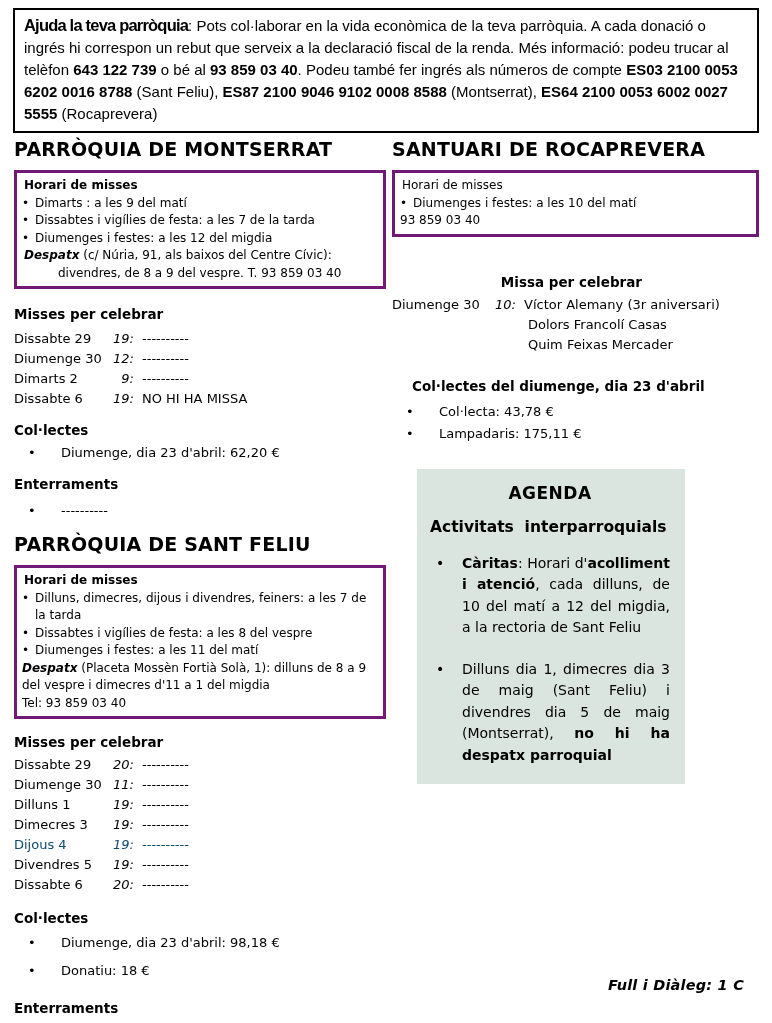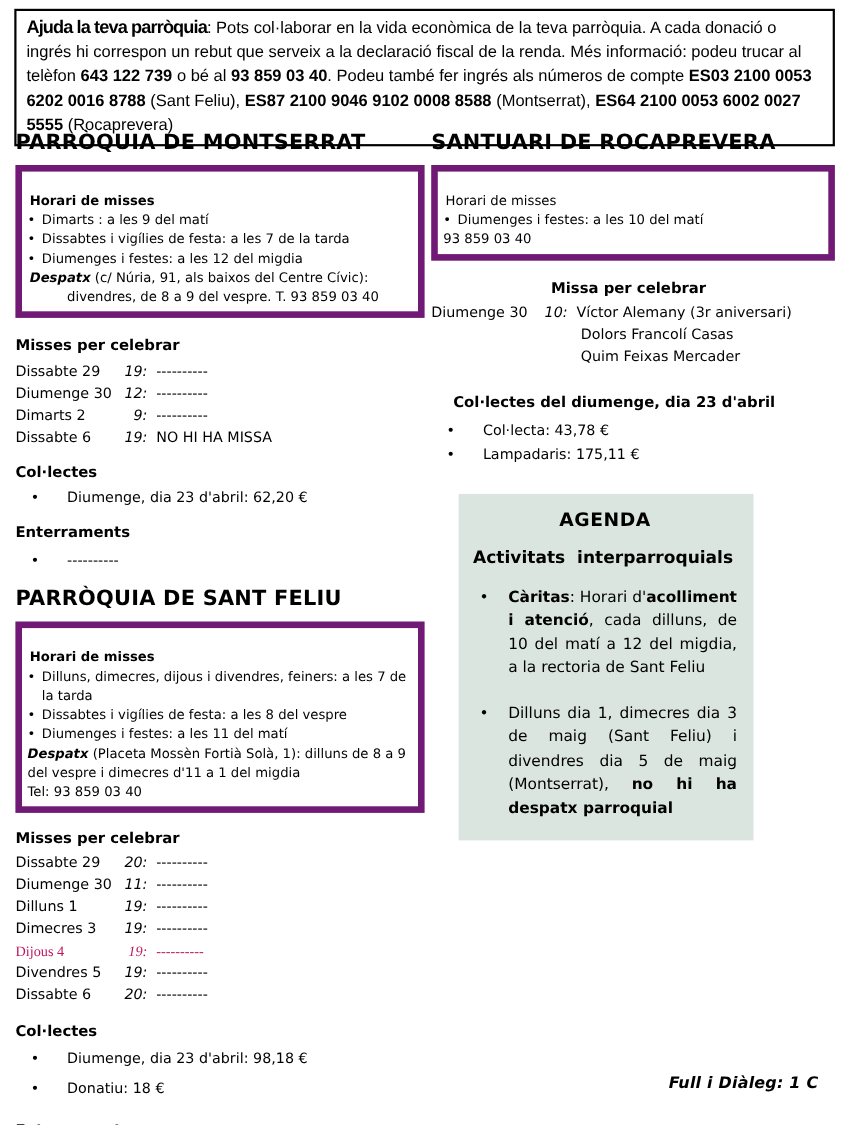--- a/index.html
+++ b/index.html
@@ -11,45 +11,45 @@
           border:2px solid #000;padding:4px 8px 6px 9px;
           font-family:"Liberation Sans",sans-serif;font-size:15px;line-height:22px;text-align:left;}
   .brand{font-weight:bold;font-size:16.5px;letter-spacing:-0.8px;}
   .bn{font-weight:bold;}
 
   
   .col-left{position:absolute;left:14px;top:100px;width:372px;}
   .col-right{position:absolute;left:392px;top:100px;width:367px;}
 
   .title{font-size:19px;font-weight:bold;line-height:26px;letter-spacing:0.2px;}
-  .mt20{margin-top:16px;} .mt16{margin-top:16px;} .mt14{margin-top:14px;}
+  .mt20{margin-top:36px;} .mt16{margin-top:16px;} .mt14{margin-top:14px;}
   .mt12{margin-top:12px;} .mt10{margin-top:10px;} .mt8{margin-top:8px;}
   .mt6{margin-top:6px;} .mt4{margin-top:4px;} .mt18{margin-top:18px;}
   .mt22{margin-top:22px;margin-left:20px;}
 
-  .hbox{border:6px solid #701a75;margin-top:8px;padding:18px 5px 4px 5px;
+  .hbox{border:3px solid #701a75;margin-top:8px;padding:4px 5px 4px 5px;
         font-size:12px;line-height:17.5px;}
   .hbox .bh{font-weight:bold;padding-left:2px;}
   .hbox .ph{padding-left:2px;}
   .hline{display:flex;}
   .hbullet{width:13px;flex:none;}
   .htext{flex:1;}
   .despatx{font-weight:bold;font-style:italic;}
   .despatx-plain{font-style:italic;}
   .indent2{padding-left:36px;}
 
   .sech{font-size:13.5px;font-weight:bold;line-height:18px;}
   .center-h{width:250px;text-align:right;}
 
   .mrows{font-size:13px;line-height:20px;}
   .mrow{display:flex;}
   .mday{width:92px;flex:none;}
   .mtime{width:28px;flex:none;text-align:right;font-style:italic;}
   .mtext{margin-left:8px;}
-  .muted{color:#be185d;font-family:Liberation Serif, serif;}
+  .muted{color:#0c4a6e;}
   .rcont{padding-left:136px;}
 
   .bitem{display:flex;font-size:13px;line-height:20px;padding-left:14px;}
   .bdot{width:33px;flex:none;}
   .btext{flex:1;}
   .spaced .bitem{margin-bottom:8px;}
   .rlist .bitem{line-height:22px;}
 
   .agenda{margin-left:25px;margin-top:24px;width:268px;box-sizing:border-box;
           background:#dae5df;padding:14px 15px 18px 13px;}

